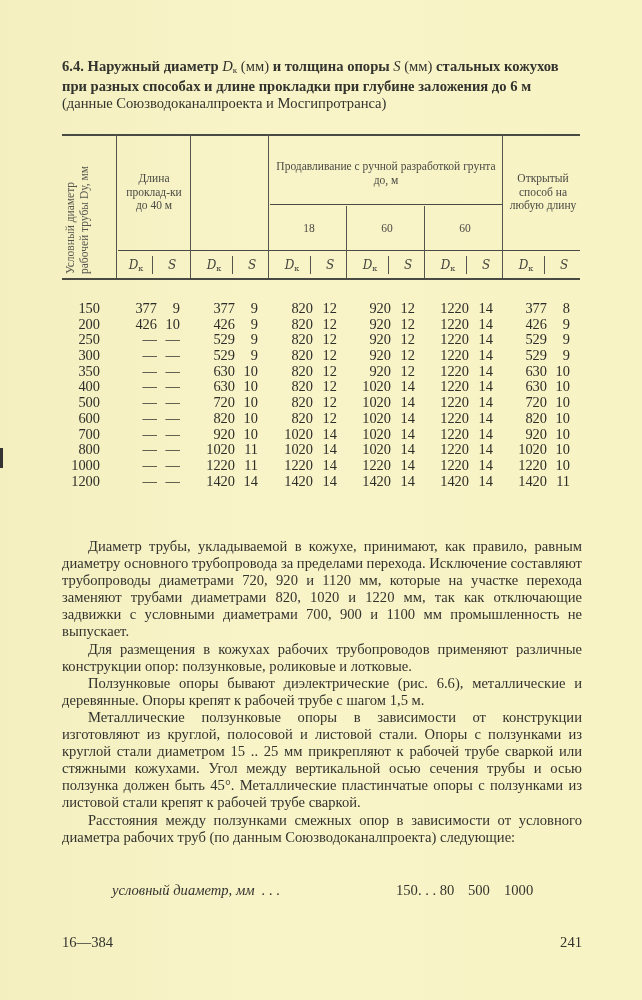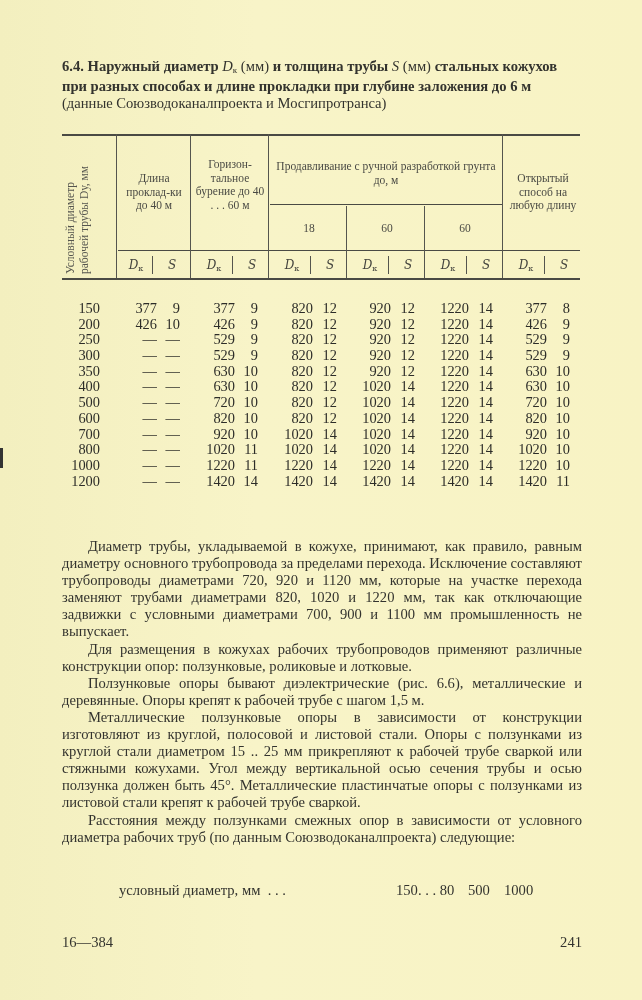--- a/index.html
+++ b/index.html
@@ -73,21 +73,21 @@
 </style>
 </head>
 <body>
 
 <div class="page">
 
   <div class="edge-mark" style="top:448px;height:20px;"></div>
 
   <div class="caption">
     <b class="num">6.4.</b>
-    <b>Наружный диаметр </b><i>D</i><sub>к</sub><span> (мм) </span><b>и толщина трубы </b><i>S</i><span> (мм) </span><b>стальных кожухов при разных способах и длине прокладки при глубине заложения до 6 м</b><span> (данные Союзводоканалпроекта и Мосгипротранса)</span>
+    <b>Наружный диаметр </b><i>D</i><sub>к</sub><span> (мм) </span><b>и толщина опоры </b><i>S</i><span> (мм) </span><b>стальных кожухов при разных способах и длине прокладки при глубине заложения до 6 м</b><span> (данные Союзводоканалпроекта и Мосгипротранса)</span>
   </div>
 
   <div class="thead">
     <div class="hline" style="left:0;top:0;width:518px;height:1.5px;"></div>
     <div class="hline" style="left:0;top:144px;width:518px;height:1.5px;"></div>
     <div class="hline" style="left:56px;top:116px;width:462px;"></div>
     <div class="hline" style="left:208px;top:70px;width:232px;"></div>
 
     <div class="vline" style="left:54px;top:0;height:144px;"></div>
     <div class="vline" style="left:128px;top:0;height:144px;"></div>
@@ -97,21 +97,20 @@
     <div class="vline" style="left:440px;top:0;height:144px;"></div>
     <div class="vline" style="left:90px;top:122px;height:18px;"></div>
     <div class="vline" style="left:170px;top:122px;height:18px;"></div>
     <div class="vline" style="left:248px;top:122px;height:18px;"></div>
     <div class="vline" style="left:326px;top:122px;height:18px;"></div>
     <div class="vline" style="left:404px;top:122px;height:18px;"></div>
     <div class="vline" style="left:482px;top:122px;height:18px;"></div>
 
     <div class="htext vert">Условный диаметр рабочей трубы Dу, мм</div>
     <div class="htext" style="left:58px;top:38px;width:68px;">Длина проклад-ки до 40 м</div>
-    <div class="htext" style="left:132px;top:24px;width:72px;">Горизон-тальное бурение до 40 . . . 60 м</div>
     <div class="htext" style="left:210px;top:26px;width:228px;">Продавливание с ручной разработкой грунта до, м</div>
     <div class="htext" style="left:210px;top:88px;width:74px;">18</div>
     <div class="htext" style="left:288px;top:88px;width:74px;">60</div>
     <div class="htext" style="left:366px;top:88px;width:74px;">60</div>
     <div class="htext" style="left:444px;top:38px;width:74px;">Открытый способ на любую длину</div>
 
     <div class="sub" style="left:56px;top:124px;"><span>D</span><small>к</small></div>
     <div class="sub" style="left:92px;top:124px;">S</div>
     <div class="sub" style="left:134px;top:124px;"><span>D</span><small>к</small></div>
     <div class="sub" style="left:172px;top:124px;">S</div>
@@ -311,21 +310,21 @@
   <div class="body" style="left:62px;width:520px;">
     <p class="para">Диаметр трубы, укладываемой в кожухе, принимают, как правило, равным диаметру основного трубопровода за пределами перехода. Исключение составляют трубопроводы диаметрами 720, 920 и 1120 мм, которые на участке перехода заменяют трубами диаметрами 820, 1020 и 1220 мм, так как отключающие задвижки с условными диаметрами 700, 900 и 1100 мм промышленность не выпускает.</p>
     <p class="para">Для размещения в кожухах рабочих трубопроводов применяют различные конструкции опор: ползунковые, роликовые и лотковые.</p>
     <p class="para">Ползунковые опоры бывают диэлектрические (рис. 6.6), металлические и деревянные. Опоры крепят к рабочей трубе с шагом 1,5 м.</p>
     <p class="para">Металлические ползунковые опоры в зависимости от конструкции изготовляют из круглой, полосовой и листовой стали. Опоры с ползунками из круглой стали диаметром 15 .. 25 мм прикрепляют к рабочей трубе сваркой или стяжными кожухами. Угол между вертикальной осью сечения трубы и осью ползунка должен быть 45°. Металлические пластинчатые опоры с ползунками из листовой стали крепят к рабочей трубе сваркой.</p>
     <p class="para">Расстояния между ползунками смежных опор в зависимости от условного диаметра рабочих труб (по данным Союзводоканалпроекта) следующие:</p>
   </div>
 
   <div class="spacing">
     <div class="sprow">
-      <span style="left:7px;">условный диаметр, мм  . . .</span>
+      <span style="left:0;font-style:italic;">условный диаметр, мм  . . .</span>
       <span style="left:248px;margin-left:36px;">150. . . 80</span>
       <span style="left:356px;">500</span>
       <span style="left:392px;">1000</span>
     </div>
   </div>
 
   <div class="footer">
     <span class="left">16—384</span>
     <span class="right">241</span>
   </div>

